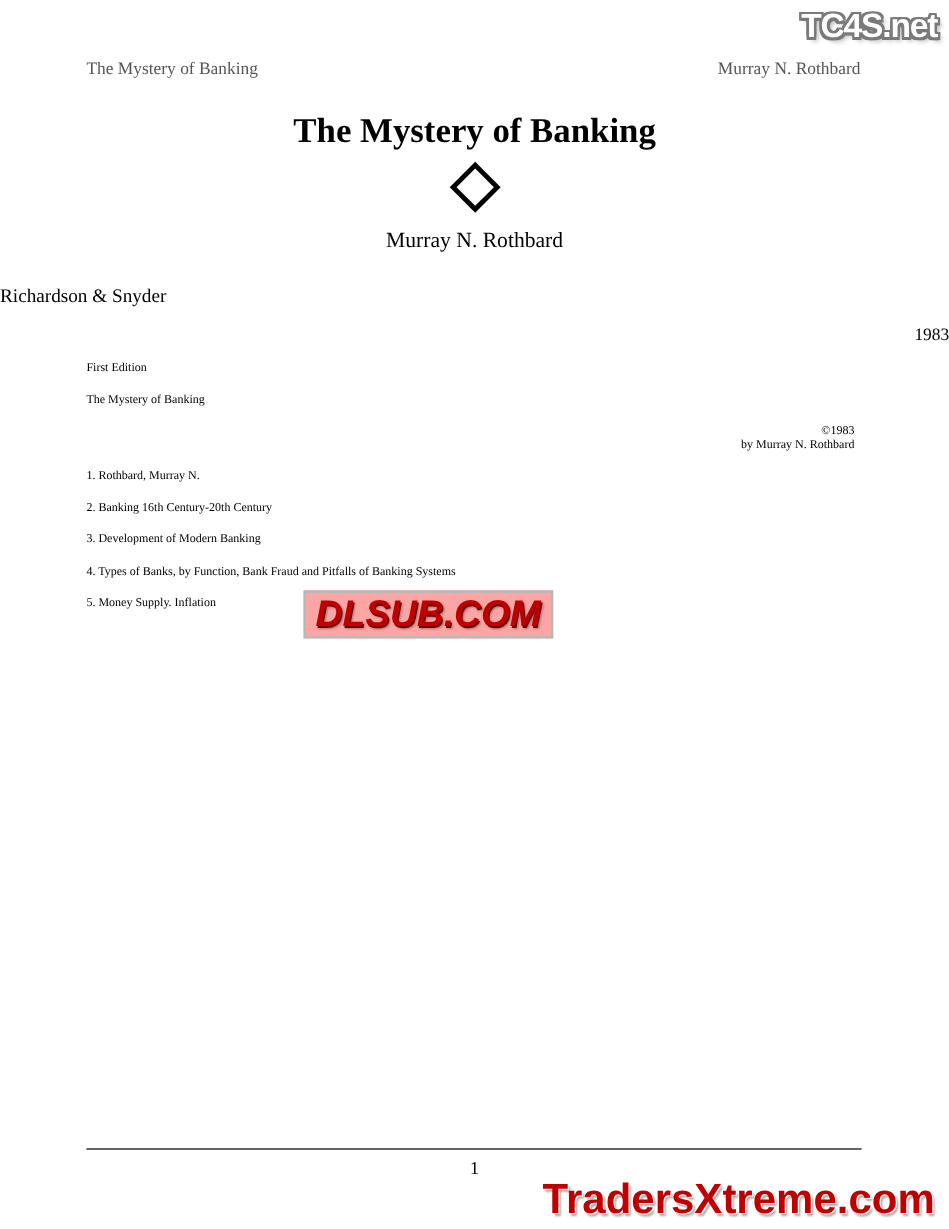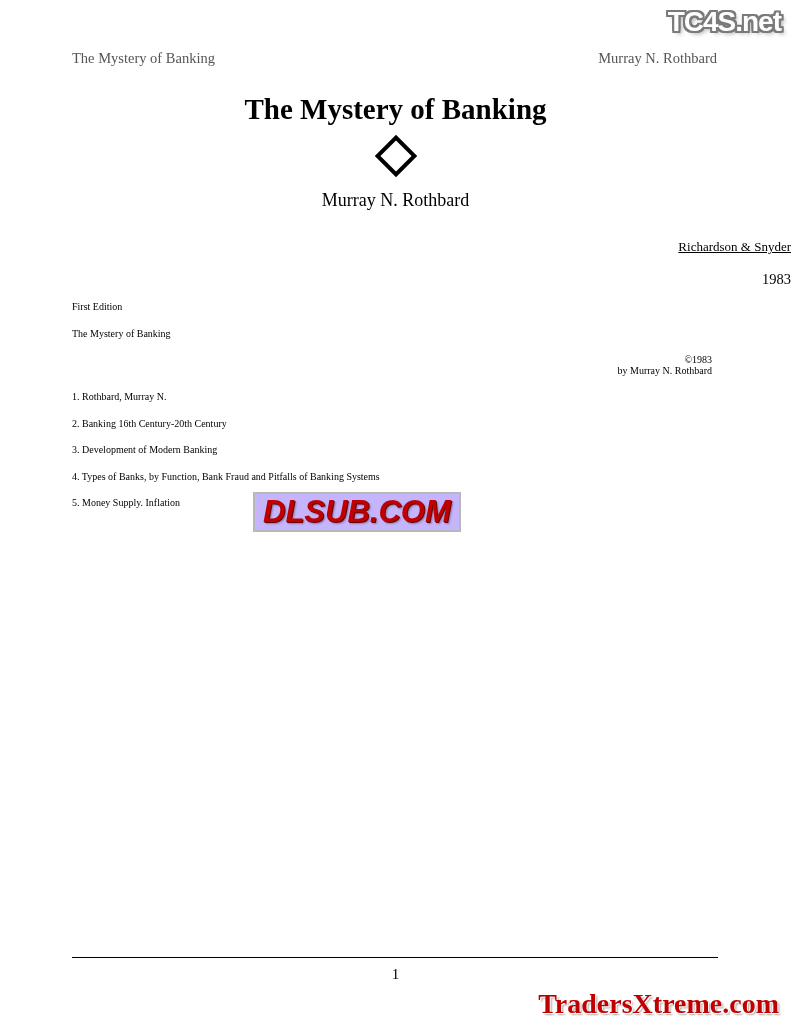--- a/index.html
+++ b/index.html
@@ -48,40 +48,40 @@
        2px -2px 0 #7a7a7a, -2px 2px 0 #7a7a7a,
        3px 3px 4px rgba(0,0,0,.35);
   }
 
   
   .wm-dlsub {
     position: absolute;
     left: 253px;
     top: 492px;
     padding: 2px 8px 3px 8px;
-    background: #c4b5fd;
+    background: #fca5a5;
     border: 2px solid #b8b8b8;
     font-family: "Liberation Sans", sans-serif;
     font-weight: bold;
     font-style: italic;
     font-size: 31px;
     letter-spacing: 0px;
     color: #c00000;
     text-shadow: 1px 1px 0 #6b0000, 2px 2px 2px rgba(0,0,0,.3);
     line-height: 1.0;
   }
 
   
   .wm-traders {
     position: absolute;
     right: 12px;
     bottom: 4px;
-    font-family: Liberation Serif, serif;
-    font-weight: bold;
-    font-size: 28px;
+    font-family: Liberation Sans, sans-serif;
+    font-weight: bold;
+    font-size: 35px;
     color: #c00000;
     text-shadow: 1px 1px 0 #ffffff, 2px 2px 2px rgba(0,0,0,.35);
   }
 
   
   .title {
     position: absolute;
     top: 93px;
     left: 0;
     width: 791px;
@@ -110,23 +110,22 @@
     left: 0;
     width: 791px;
     text-align: center;
     font-size: 18px;
   }
   .publisher {
     position: absolute;
     top: 239px;
     left: 0;
     width: 791px;
-    text-align: right;
-    font-size: 13px;
-    text-decoration: underline;
+    text-align: left;
+    font-size: 16px;
   }
   .year {
     position: absolute;
     top: 271px;
     left: 0;
     width: 791px;
     text-align: right;
     font-size: 14.5px;
   }
 

